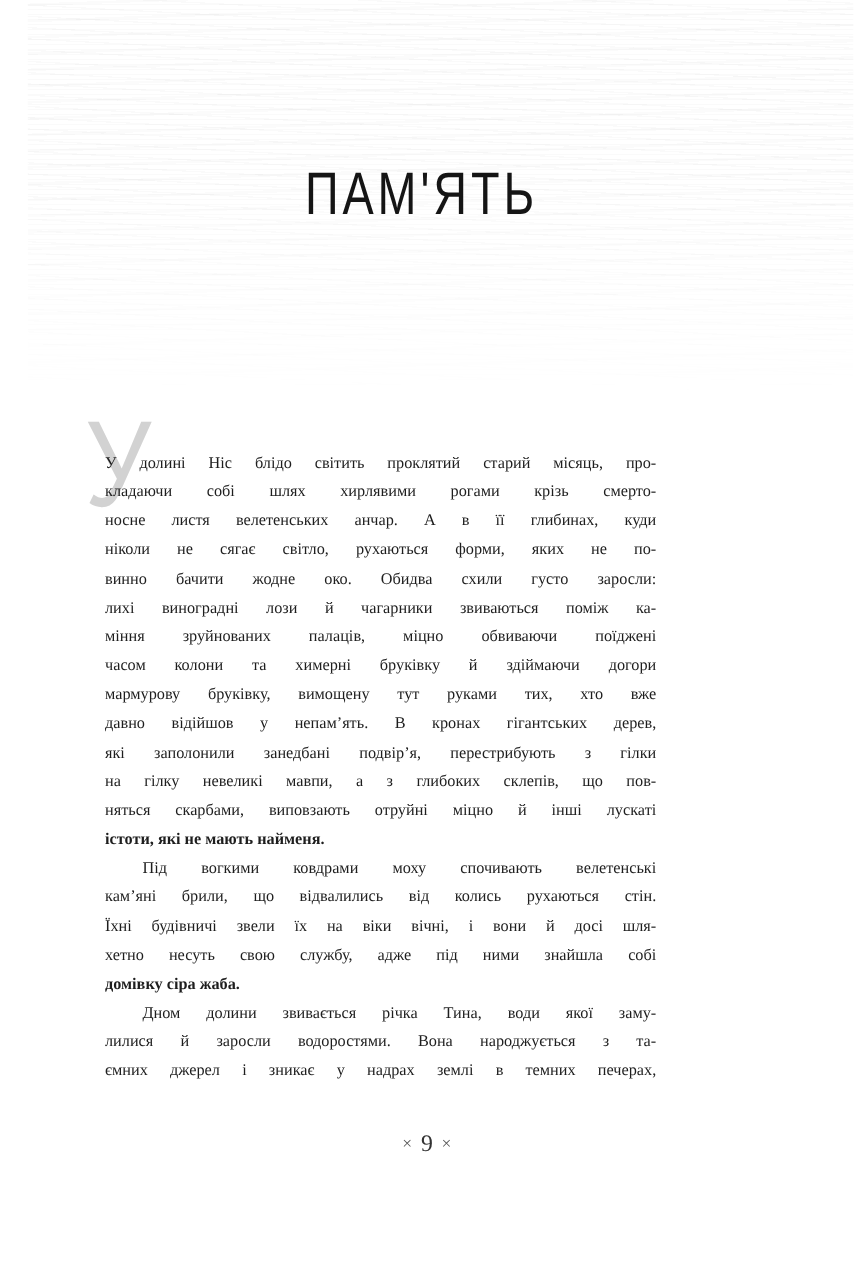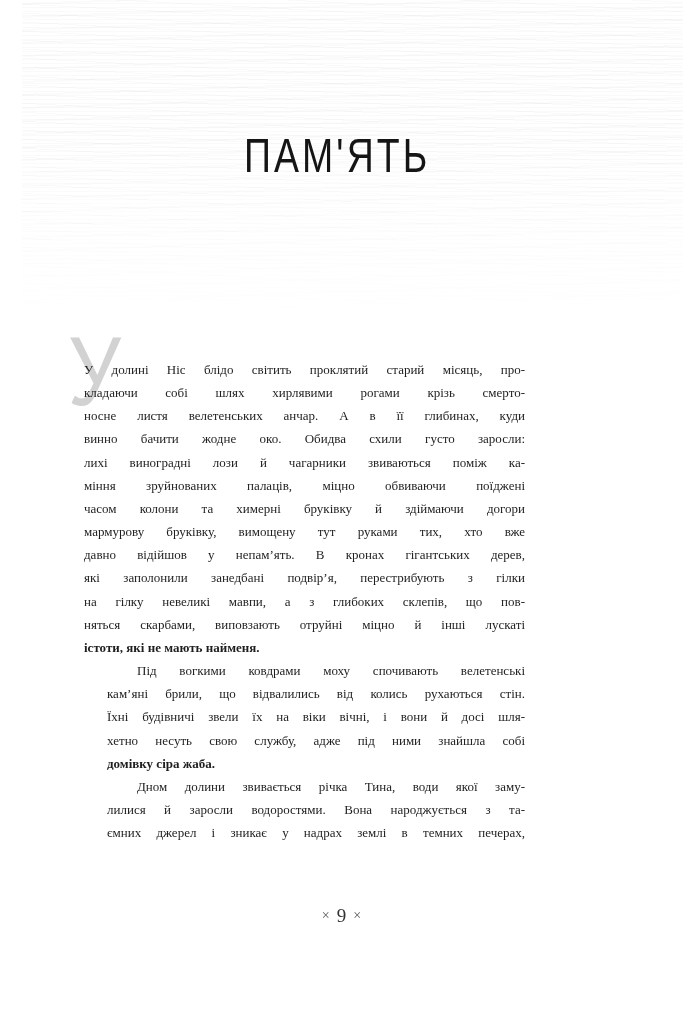--- a/index.html
+++ b/index.html
@@ -33,21 +33,21 @@
     transform: scaleX(0.85); transform-origin: 0 0;
     z-index: 0;
   }
   .body-text {
     position: absolute; left: 84px; top: 358px; width: 441px;
     font-family: "Liberation Serif", "DejaVu Serif", serif;
     font-size: 13px; line-height: 23.15px;
     text-align: justify; z-index: 1;
   }
   .body-text p { margin: 0; }
-  .body-text p.indent { text-indent: 30px; margin-left: 23px; }
+  .body-text p.indent { text-indent: 30px; }
   .line { display: block; text-align: justify; text-align-last: justify; white-space: nowrap; }
   .line.last { text-align-last: left; font-weight: bold; }
   .page-number {
     position: absolute; left: 0; width: 683px; top: 905px; text-align: center;
     font-family: "Liberation Serif", serif; font-size: 19px; color: #333;
   }
   .page-number .orn { font-size: 14px; color: #555; margin: 0 7px; vertical-align: 2px; }
 </style>
 </head>
 <body>
@@ -56,20 +56,21 @@
 
 <h1 class="chapter-title">ПАМ'ЯТЬ</h1>
 
 <div class="dropcap">У</div>
 
 <div class="body-text">
   <p>
     <span class="line">У долині Ніс блідо світить проклятий старий місяць, про-</span>
     <span class="line">кладаючи собі шлях хирлявими рогами крізь смерто-</span>
     <span class="line">носне листя велетенських анчар. А в її глибинах, куди</span>
+    <span class="line">ніколи не сягає світло, рухаються форми, яких не по-</span>
     <span class="line">винно бачити жодне око. Обидва схили густо заросли:</span>
     <span class="line">лихі виноградні лози й чагарники звиваються поміж ка-</span>
     <span class="line">міння зруйнованих палаців, міцно обвиваючи поїджені</span>
     <span class="line">часом колони та химерні бруківку й здіймаючи догори</span>
     <span class="line">мармурову бруківку, вимощену тут руками тих, хто вже</span>
     <span class="line">давно відійшов у непам’ять. В кронах гігантських дерев,</span>
     <span class="line">які заполонили занедбані подвір’я, перестрибують з гілки</span>
     <span class="line">на гілку невеликі мавпи, а з глибоких склепів, що пов-</span>
     <span class="line">няться скарбами, виповзають отруйні міцно й інші лускаті</span>
     <span class="line last">істоти, які не мають найменя.</span>

